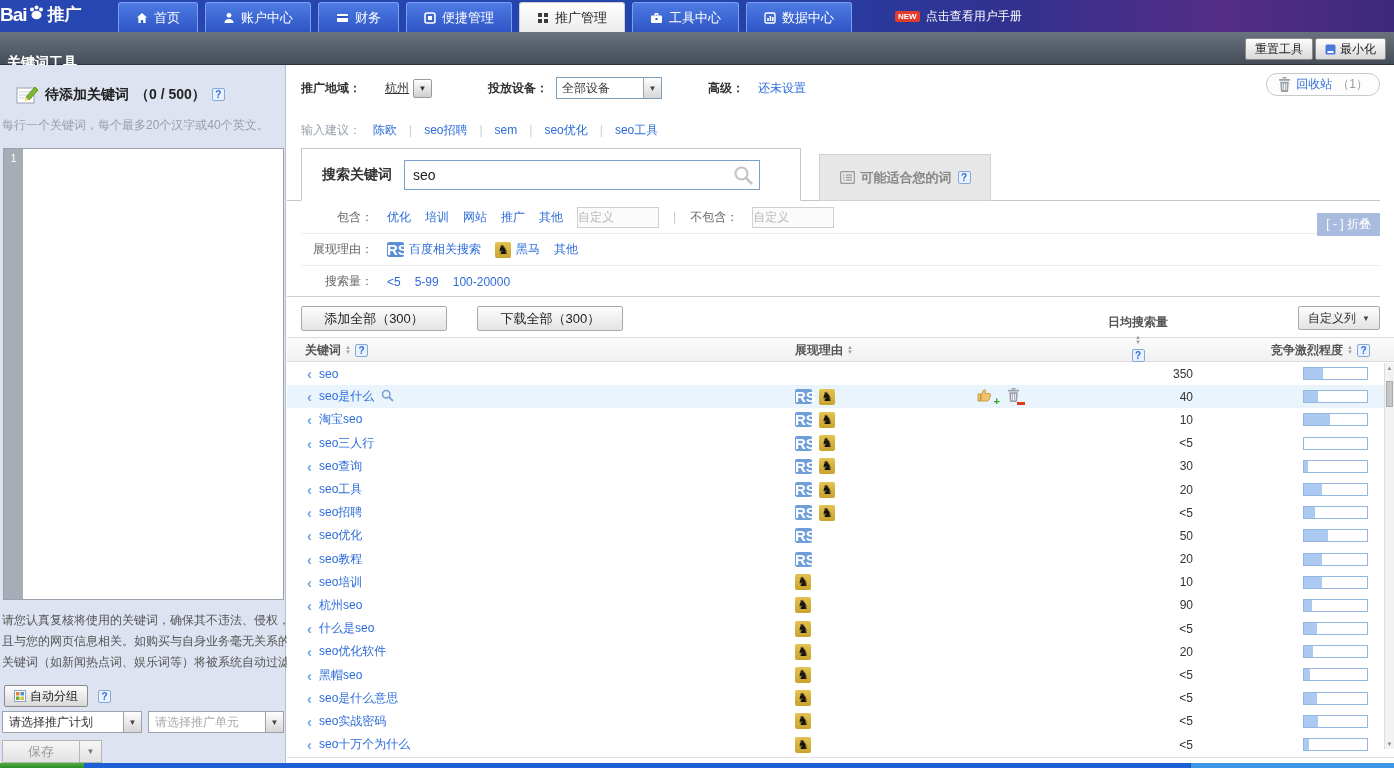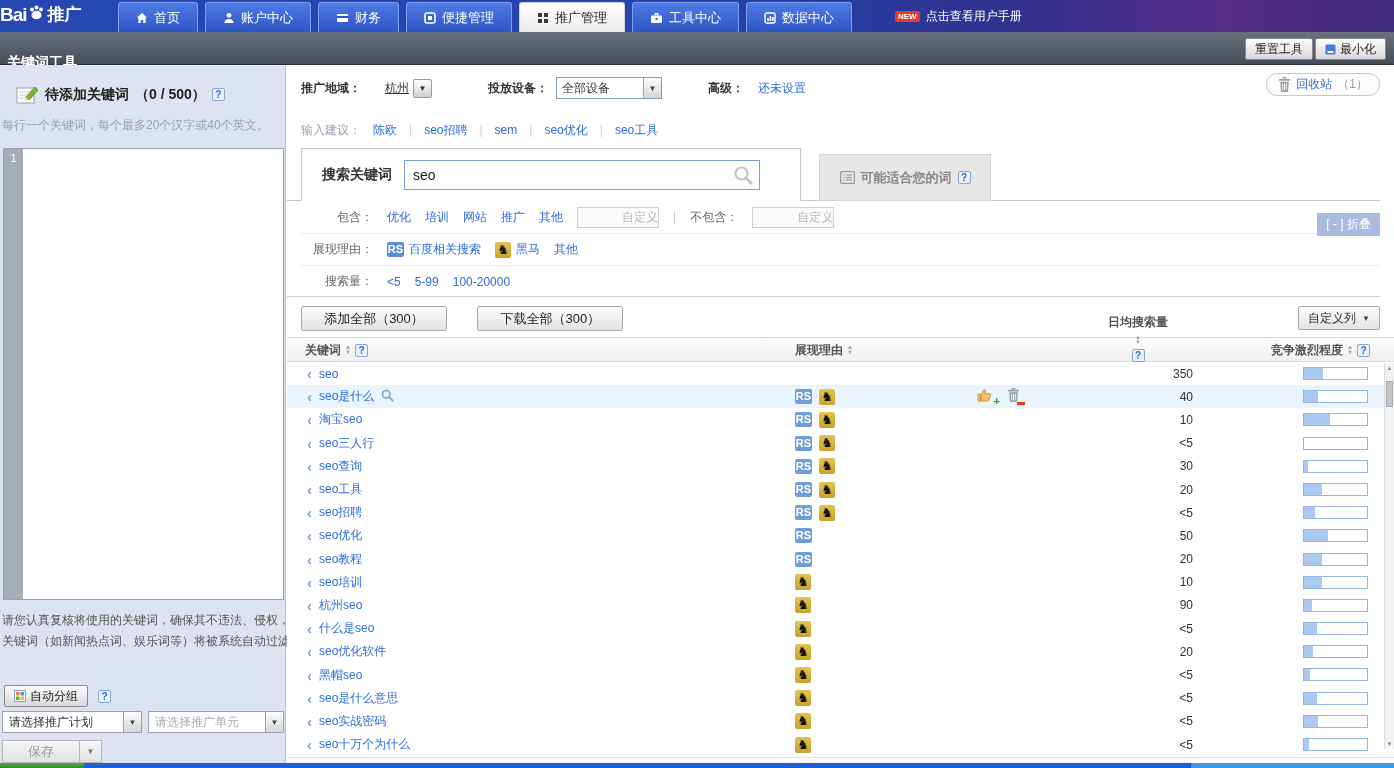--- a/index.html
+++ b/index.html
@@ -77,24 +77,24 @@
      font-family:"Liberation Sans","DejaVu Sans",sans-serif;}
   #search-box .mag{position:absolute;right:5px;top:4px;cursor:pointer;}
   #tab-inactive{position:absolute;left:532px;top:89px;width:172px;height:47px;background:#e7e7e7;
     border:1px solid #d2d2d2;z-index:1;display:flex;align-items:center;justify-content:center;gap:6px;color:#888;font-size:13px;font-weight:bold;cursor:pointer;}
 
   #filter-panel{position:absolute;left:0;right:14px;top:135px;height:97px;border-bottom:1px solid #cfcfcf;border-top:1px solid #c6c6c6;margin-top:0;}
   .frow{position:absolute;left:14px;right:0;height:32px;display:flex;align-items:center;gap:14px;}
   .frow .flabel{width:72px;text-align:right;color:#666;}
   .frow2{top:32px;border-top:1px solid #ececec;}
   .frow3{top:64px;border-top:1px solid #ececec;}
-  .disbtn{width:82px;height:21px;background:#fbfbfb;border:1px solid #cfcfcf;color:#b9b9b9;text-align:right;line-height:19px;cursor:default;}
+  .disbtn{width:82px;height:21px;background:#fbfbfb;border:1px solid #cfcfcf;color:#b9b9b9;text-align:left;line-height:19px;cursor:default;}
   .vbar{color:#c8c8c8;}
   #collapse-btn{position:absolute;right:0;top:12px;background:#a9bbdf;color:#fff;padding:3px 9px;cursor:pointer;}
-  .rsbadge{display:inline-block;width:17px;height:15px;background:#6f9fd8;color:#fff;font-size:11px;font-weight:bold;
+  .rsbadge{display:inline-block;width:17px;height:15px;background:#6f9fd8;color:#fff;font-size:15px;font-weight:bold;
      text-align:center;line-height:15px;border-radius:2px;}
   .heimabadge{display:inline-block;width:16px;height:16px;background:linear-gradient(#e4c352,#c9a32e);border-radius:2px;
      color:#151310;font-size:13px;line-height:16px;text-align:center;}
 
   #actions-row{position:absolute;left:14px;right:14px;top:241px;height:26px;}
   .bigbtn{width:146px;height:25px;background:linear-gradient(#fdfdfd,#e3e3e3);border:1px solid #a9a9a9;border-radius:2px;
      font-size:13px;color:#222;cursor:pointer;margin-right:27px;}
   #customcol{position:absolute;right:0;top:0;height:24px;display:inline-flex;align-items:center;gap:6px;
      background:linear-gradient(#fdfdfd,#e3e3e3);border:1px solid #a9a9a9;border-radius:2px;padding:0 9px;cursor:pointer;}
   #customcol .car{font-size:8px;color:#444;}
@@ -255,20 +255,21 @@
       <span class="t">（0 / 500）</span>
       <span class="helpicon">?</span>
     </div>
     <div id="sb-hint">每行一个关键词，每个最多20个汉字或40个英文。</div>
     <div id="sb-tawrap">
       <div id="sb-gutter">1</div>
       <textarea id="sb-ta" style=""></textarea>
     </div>
     <div id="sb-note">
       <div>请您认真复核将使用的关键词，确保其不违法、侵权，</div>
+      <div>且与您的网页信息相关。如购买与自身业务毫无关系的</div>
       <div>关键词（如新闻热点词、娱乐词等）将被系统自动过滤</div>
     </div>
     <div id="autogroup-row">
       <button class="gbtn">
         <svg width="12" height="12" viewBox="0 0 12 12">
             <rect x="0.5" y="0.5" width="11" height="11" fill="#fff" stroke="#8aa0c0"></rect>
             <rect x="2" y="2" width="3.5" height="3.5" fill="#e8823a"></rect>
             <rect x="6.5" y="2" width="3.5" height="3.5" fill="#4a90d9"></rect>
             <rect x="2" y="6.5" width="3.5" height="3.5" fill="#67b231"></rect>
             <rect x="6.5" y="6.5" width="3.5" height="3.5" fill="#d9c23f"></rect>

